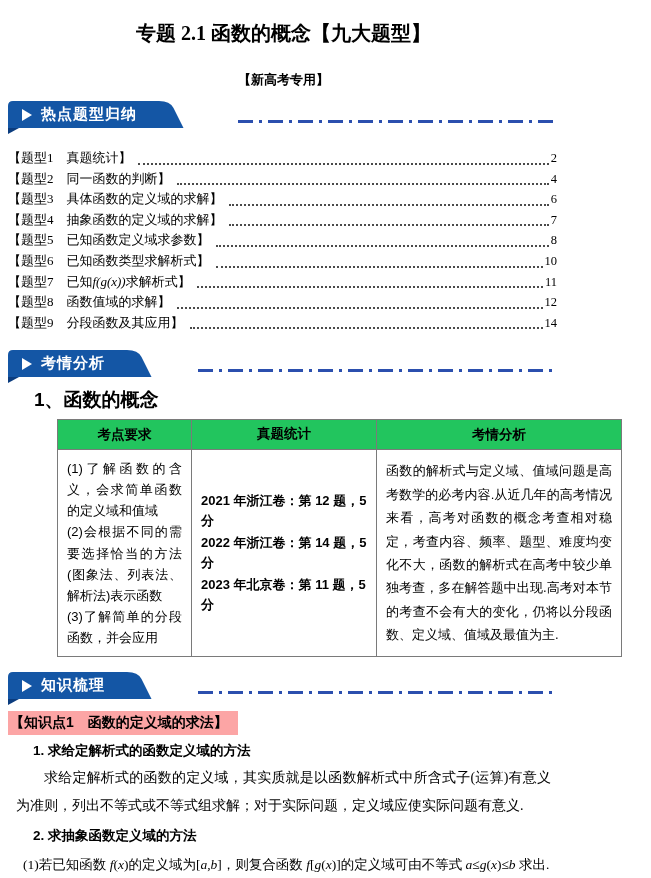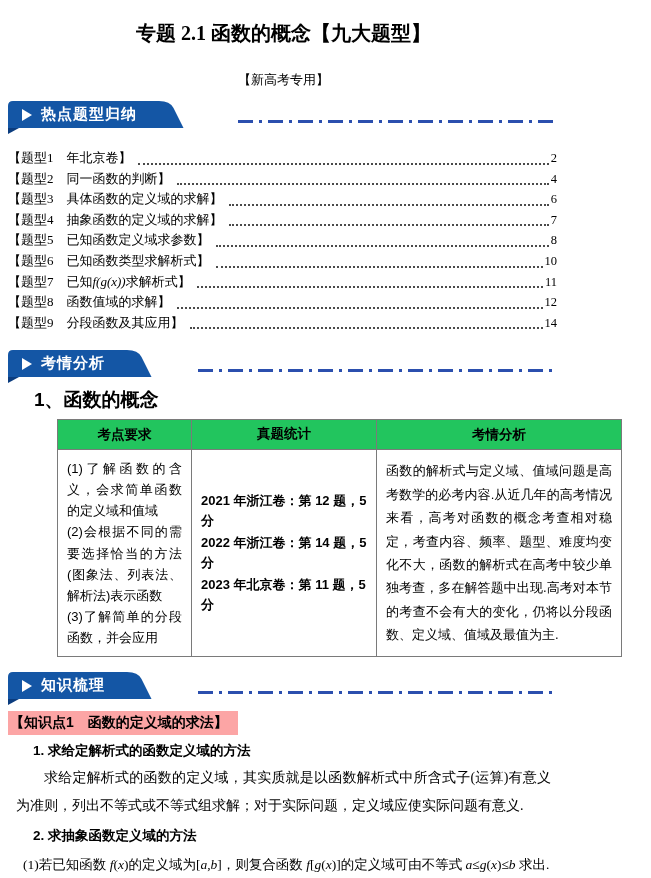--- a/index.html
+++ b/index.html
@@ -7,21 +7,21 @@
     width:651px; height:878px; overflow:hidden;
     font-family:"Liberation Serif","DejaVu Serif",serif;
     color:#000; font-size:13px;
   }
   .page { box-sizing:border-box; width:569px; height:878px; padding:12px 10px 0 8px; }
 
   .doc-title {
     margin:8px 0 0; text-align:center; font-size:20px; font-weight:bold;
     font-family:"Liberation Serif","DejaVu Serif",serif;
   }
-  .doc-subtitle { margin-top:24px; text-align:center; font-size:13px; font-weight:normal; }
+  .doc-subtitle { margin-top:24px; text-align:center; font-size:13px; font-weight:bold; }
 
   
   .section-row { display:flex; align-items:flex-end; }
   .row-hot { margin-top:12px;gap:8px; }
   .row-exam { margin-top:17px; }
   .row-knowledge { margin-top:15px; }
   .ribbon { position:relative; height:27px; display:flex; align-items:center; padding-left:14px; }
   .rb-lg { width:184px; }
   .rb-sm { width:152px; }
   .ribbon-bg { position:absolute; left:0; top:0; pointer-events:none; }
@@ -98,21 +98,21 @@
         <path d="M5,0 L151,0 Q162,0 165.5,7 L175.5,27 L0,27 L0,5 Q0,0 5,0 Z" fill="#1456A5"></path>
       </svg>
       <span class="play-icon"></span>
       <span class="ribbon-label">热点题型归纳</span>
     </div>
     <div class="dashline"></div>
   </div>
 
   <div id="toc" class="toc">
       <div class="toc-row">
-        <span class="toc-label"><span>【题型1　年北京卷】</span></span>
+        <span class="toc-label"><span>【题型1　真题统计】</span></span>
         <span class="toc-leader"></span>
         <span class="toc-page">2</span>
       </div>
       <div class="toc-row">
         <span class="toc-label"><span>【题型2　同一函数的判断】</span></span>
         <span class="toc-leader"></span>
         <span class="toc-page">4</span>
       </div>
       <div class="toc-row">
         <span class="toc-label"><span>【题型3　具体函数的定义域的求解】</span></span>

